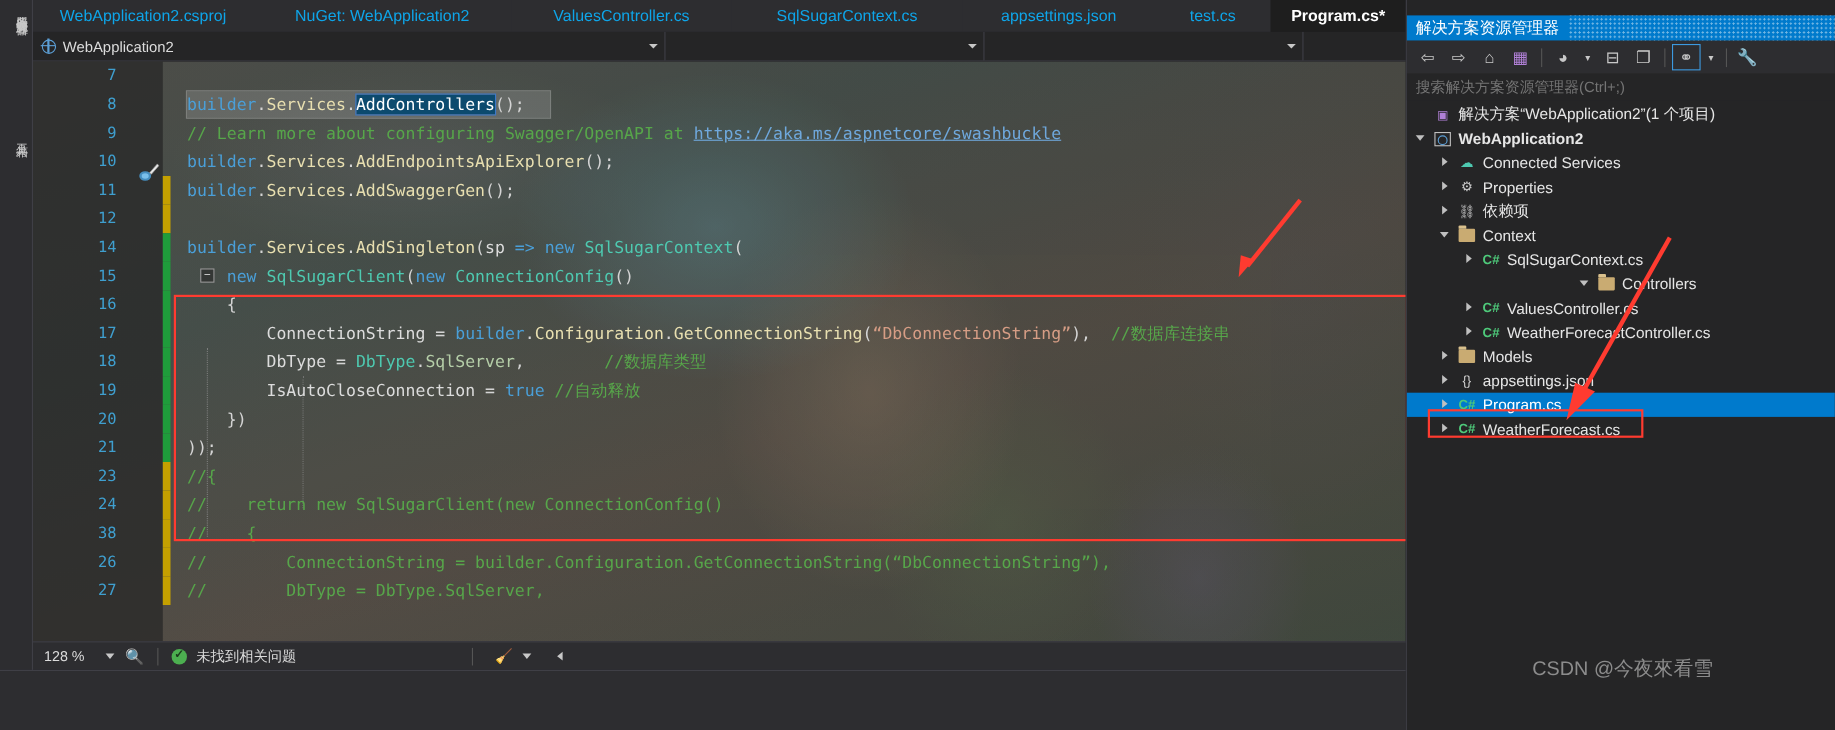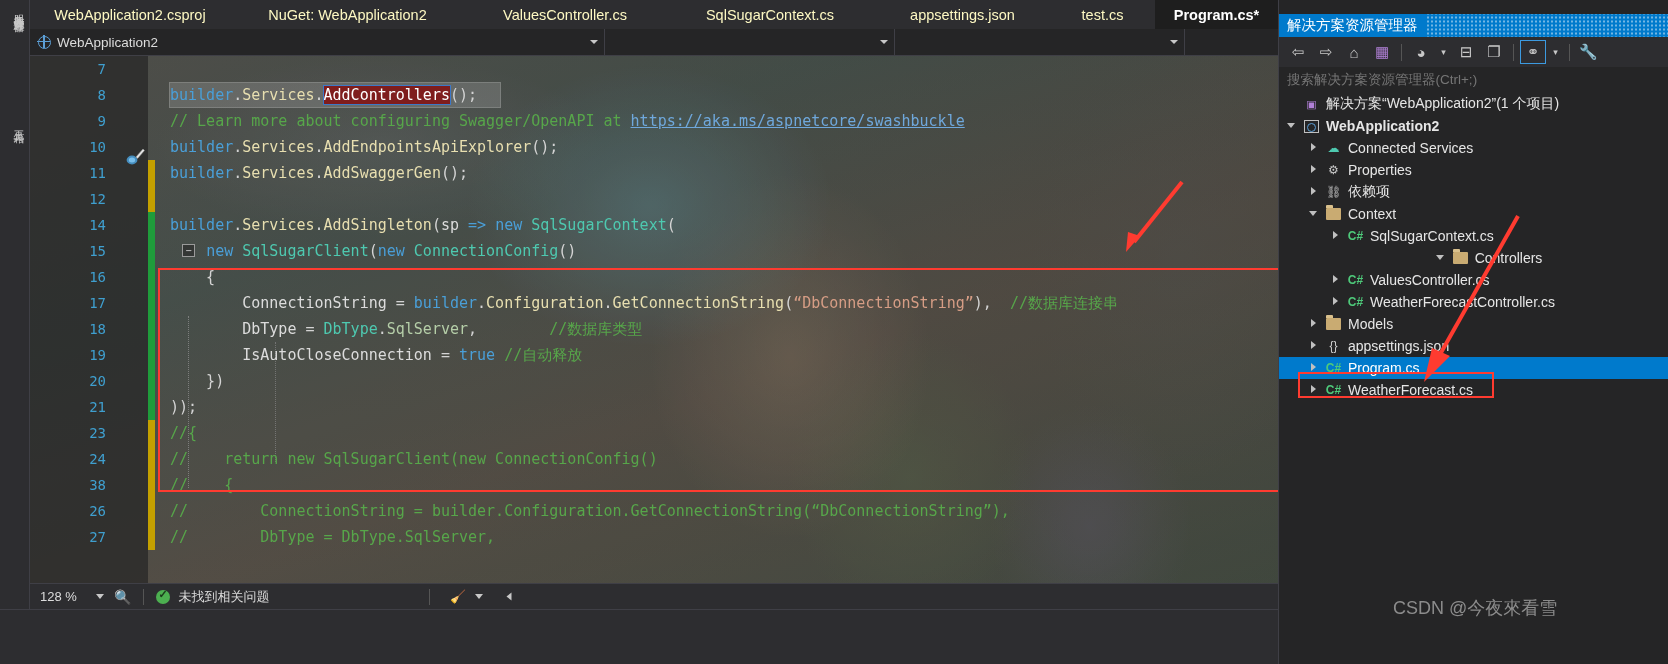--- a/index.html
+++ b/index.html
@@ -26,21 +26,21 @@
   .vdock-label.b { top: 122px; }
 
   
   .tabstrip {
     position: absolute; left: 30px; top: 0; width: 1248px; height: 29px;
     background: #2d2d30;
   }
   .tab {
     position: absolute; top: 0; height: 29px;
     display: flex; align-items: center; justify-content: center;
-    color: #fef9c3; font-size: 14.5px; white-space: nowrap;
+    color: #0ea5e9; font-size: 14.5px; white-space: nowrap;
     padding: 0 14px; cursor: pointer;
   }
   .tab.inactive { background: #2d2d30; }
   .tab.active { background: #1e1e1e; color: #ffffff; font-weight: bold; }
 
   
   .navbar {
     position: absolute; left: 30px; top: 29px; width: 1248px; height: 27px;
     background: #252526; border-bottom: 1px solid #3f3f46;
     display: flex; align-items: center;
@@ -118,21 +118,21 @@
   .t-type { color: #4ec9b0; }
   .t-mem  { color: #e8dfb0; }
   .t-str  { color: #d69d85; }
   .t-cmt  { color: #57a64a; }
   .t-pun  { color: #d4d4d4; }
   .t-enum { color: #b5cea8; }
   .t-link { color: #6fa8dc; text-decoration: underline; }
   .t-plain{ color: #dcdcdc; }
 
   .sel-box {
-    background: #7f1d1d; outline: 1.5px solid #3c78c8; color: #ffffff;
+    background: #0c4a6e; outline: 1.5px solid #3c78c8; color: #ffffff;
   }
   .row-hl { position: absolute; left: 140px; top: 1px; height: 24px;
             background: rgba(200,200,200,0.22); outline: 1px solid rgba(220,220,220,0.35); }
 
   
   .collapse {
     position: absolute; left: 152px; top: 6px; width: 13px; height: 13px;
     border: 1px solid #9a9a9a; color: #cfcfcf; font-size: 10px;
     line-height: 11px; text-align: center; background: rgba(40,40,40,0.6);
     cursor: pointer;

